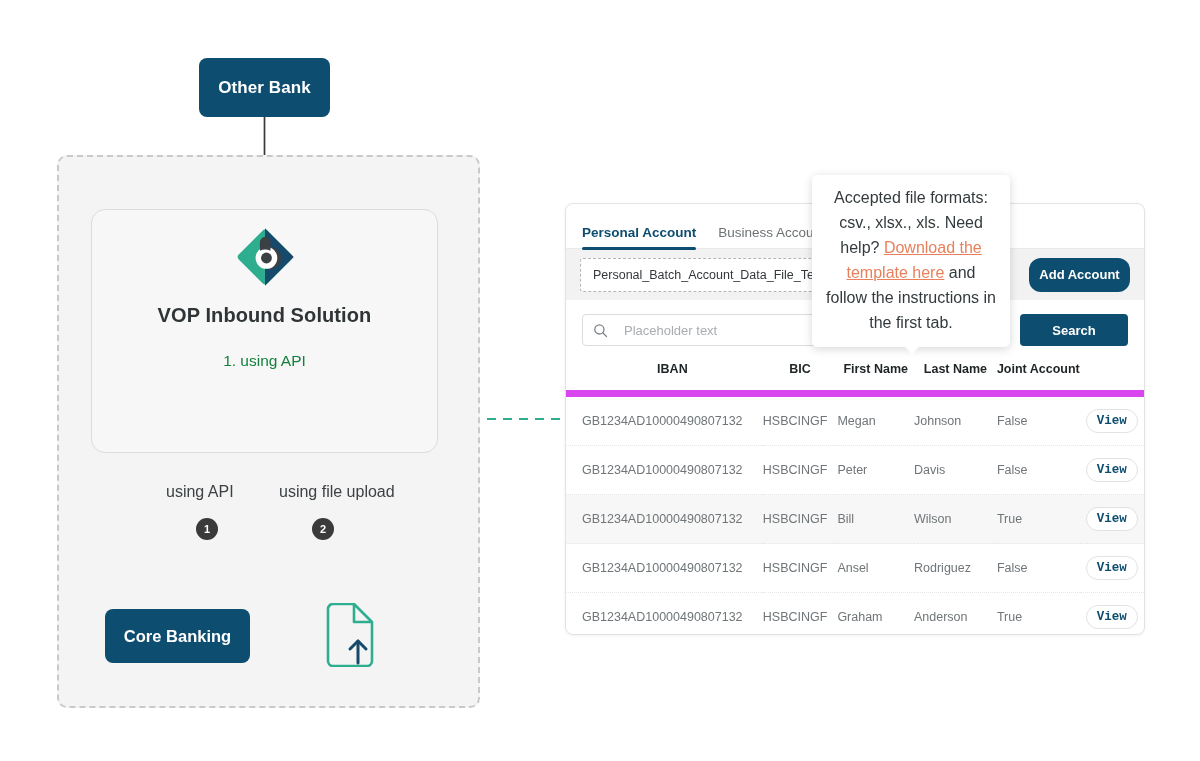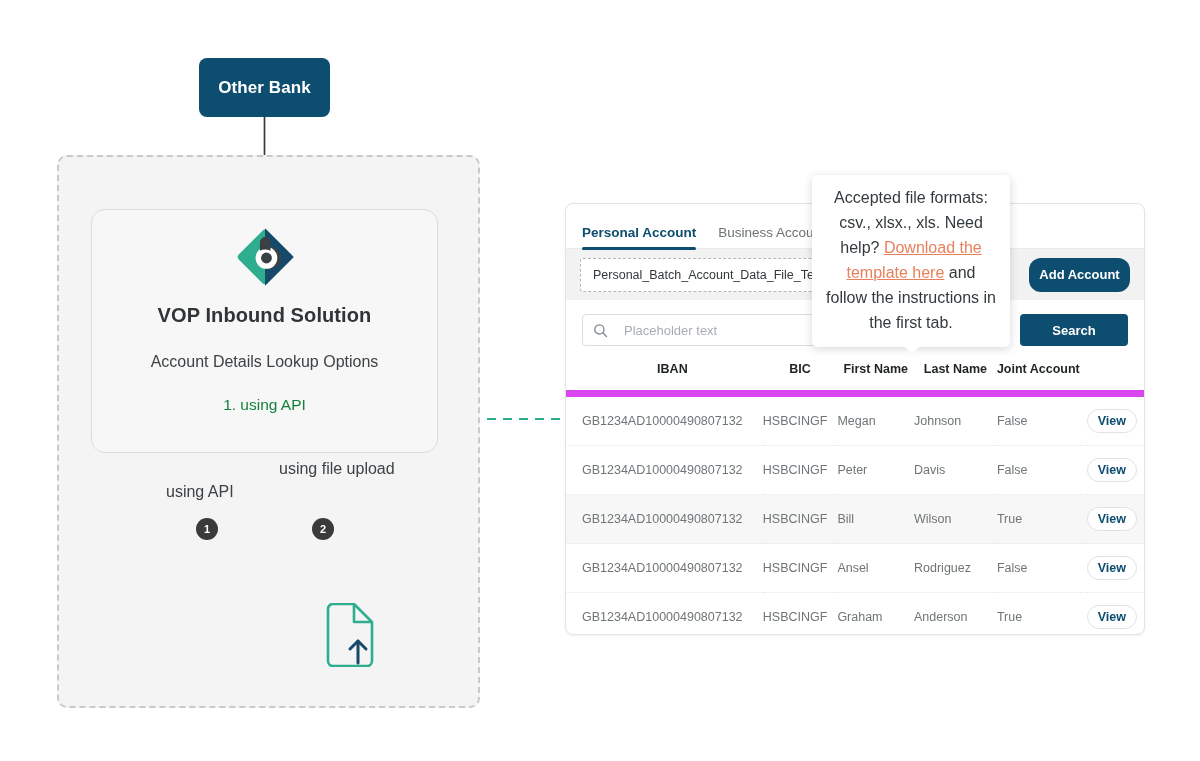--- a/index.html
+++ b/index.html
@@ -47,21 +47,21 @@
     margin-top: 22px; font-size: 15.5px; color: #15803d; text-align: center;
     line-height: 23px;
   }
   .card-opts div:nth-child(2) { font-weight: 600; }
 
   .lbl-using-api {
     position: absolute; left: 166px; top: 483px;
     font-size: 16px; color: #3c4245;
   }
   .lbl-using-file {
-    position: absolute; left: 279px; top: 460px;
+    position: absolute; left: 279px; top: 483px;
     font-size: 16px; color: #3c4245;
   }
   .badge-num {
     position: absolute; width: 22px; height: 22px; border-radius: 50%;
     background: #3a3a3a; color: #fff; font-size: 11px; font-weight: 700;
     display: flex; align-items: center; justify-content: center;
   }
   .badge-1 { left: 196px; top: 518px; }
   .badge-2 { left: 312px; top: 518px; }
 
@@ -152,21 +152,21 @@
   .c-iban { width: 190px; padding-left: 16px !important; }
   .c-bic  { width: 72px; }
   .c-fn   { width: 74px; }
   .c-ln   { width: 80px; }
   .c-ja   { width: 80px; }
   .c-act  { width: 62px; text-align: center; }
   .btn-view {
     display: inline-block; min-width: 44px; padding: 4px 10px;
     border: 1px solid #e2e2e2; border-radius: 12px; background: #fff;
     color: #0d4d6f; font-size: 12.5px; font-weight: 700; cursor: pointer;
-    font-family: Liberation Sans, sans-serif;
+    font-family: Liberation Mono, monospace;
   }
 
   
   .tooltip {
     position: absolute; left: 812px; top: 175px;
     width: 198px; padding: 10px 12px 12px 12px;
     background: #ffffff; border-radius: 5px;
     box-shadow: 0 2px 10px rgba(0,0,0,.16);
     font-size: 16px; line-height: 25px; color: #333a3d; text-align: center;
     z-index: 40;
@@ -220,31 +220,33 @@
           <path d="M-21,-21 H21 V21 Z" fill="#17496b"></path>
         </g>
         <path d="M32 12 a5.3 5.3 0 0 0-5.3 5.3 V33 a11 11 0 1 0 11-11 c-2 0-3.9.6-5.5 1.5 V17.3 A5.3 5.3 0 0 0 32 12 Z" fill="#3b4044"></path>
         <path d="M26.7 17.3 a5.3 5.3 0 0 1 10.6 0 v6.2 a11 11 0 1 1-10.6 9.5 Z" fill="#ffffff" opacity="0"></path>
         <circle cx="33.5" cy="33" r="11.2" fill="#ffffff"></circle>
         <circle cx="33.5" cy="33" r="5.6" fill="#3b4044"></circle>
         <path d="M26.9 16.6 a5.4 5.4 0 0 1 10.8 0 v8.9 a13 13 0 0 0-5.6-1.3 a11 11 0 0 0-5.2 1.3 Z" fill="#3b4044"></path>
       </svg>
     </div>
     <div class="card-title">VOP Inbound Solution</div>
-    <div class="card-sub">Account Details Lookup Options</div>
     <div class="card-opts">
       <div>1. using API</div>
     </div>
   </div>
 
   <div class="lbl-using-api">using API</div>
   <div class="lbl-using-file">using file upload</div>
   <div class="badge-num badge-1">1</div>
   <div class="badge-num badge-2">2</div>
 
+  <div class="node-core-banking">
+    <span>Core Banking</span>
+  </div>
 
   <div class="file-upload-icon">
     <svg viewBox="0 0 62 64" width="62" height="64" xmlns="http://www.w3.org/2000/svg">
       <path d="M8 6 a5 5 0 0 1 5-5 H34 L52 19 V58 a5 5 0 0 1-5 5 H13 a5 5 0 0 1-5-5 Z" fill="none" stroke="#2fae8f" stroke-width="2.6" stroke-linejoin="round"></path>
       <path d="M34 1 V19 H52" fill="none" stroke="#2fae8f" stroke-width="2.6" stroke-linejoin="round"></path>
       <g stroke="#17496b" stroke-width="3" fill="none" stroke-linecap="round" stroke-linejoin="round">
         <line x1="38" y1="60" x2="38" y2="38"></line>
         <path d="M30 46 L38 38 L46 46"></path>
       </g>
     </svg>

